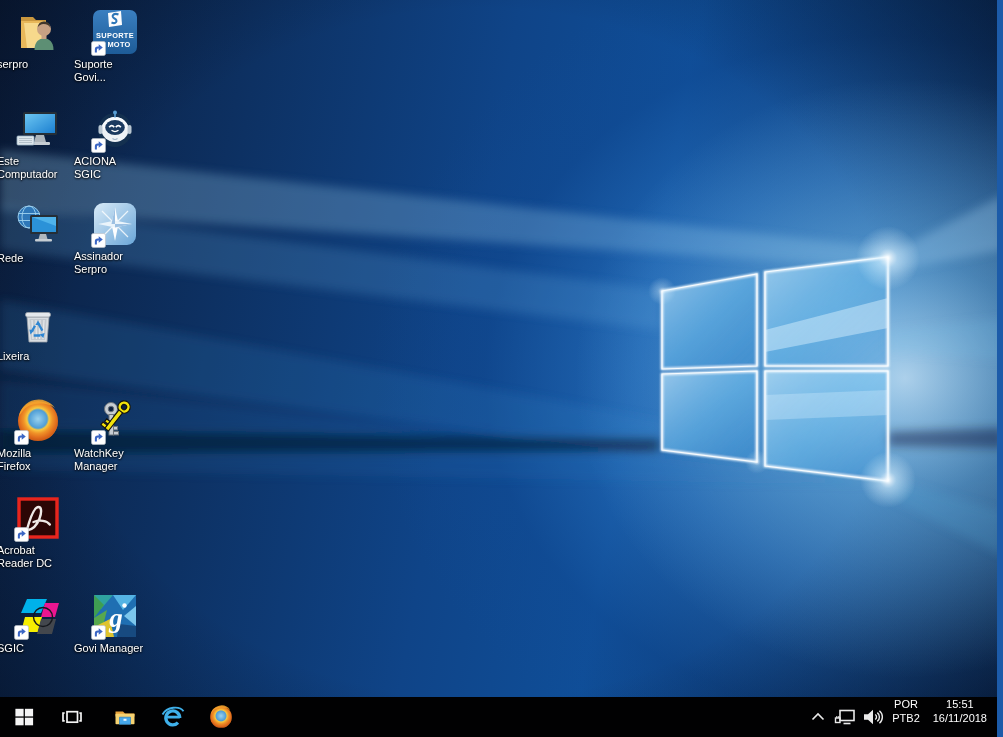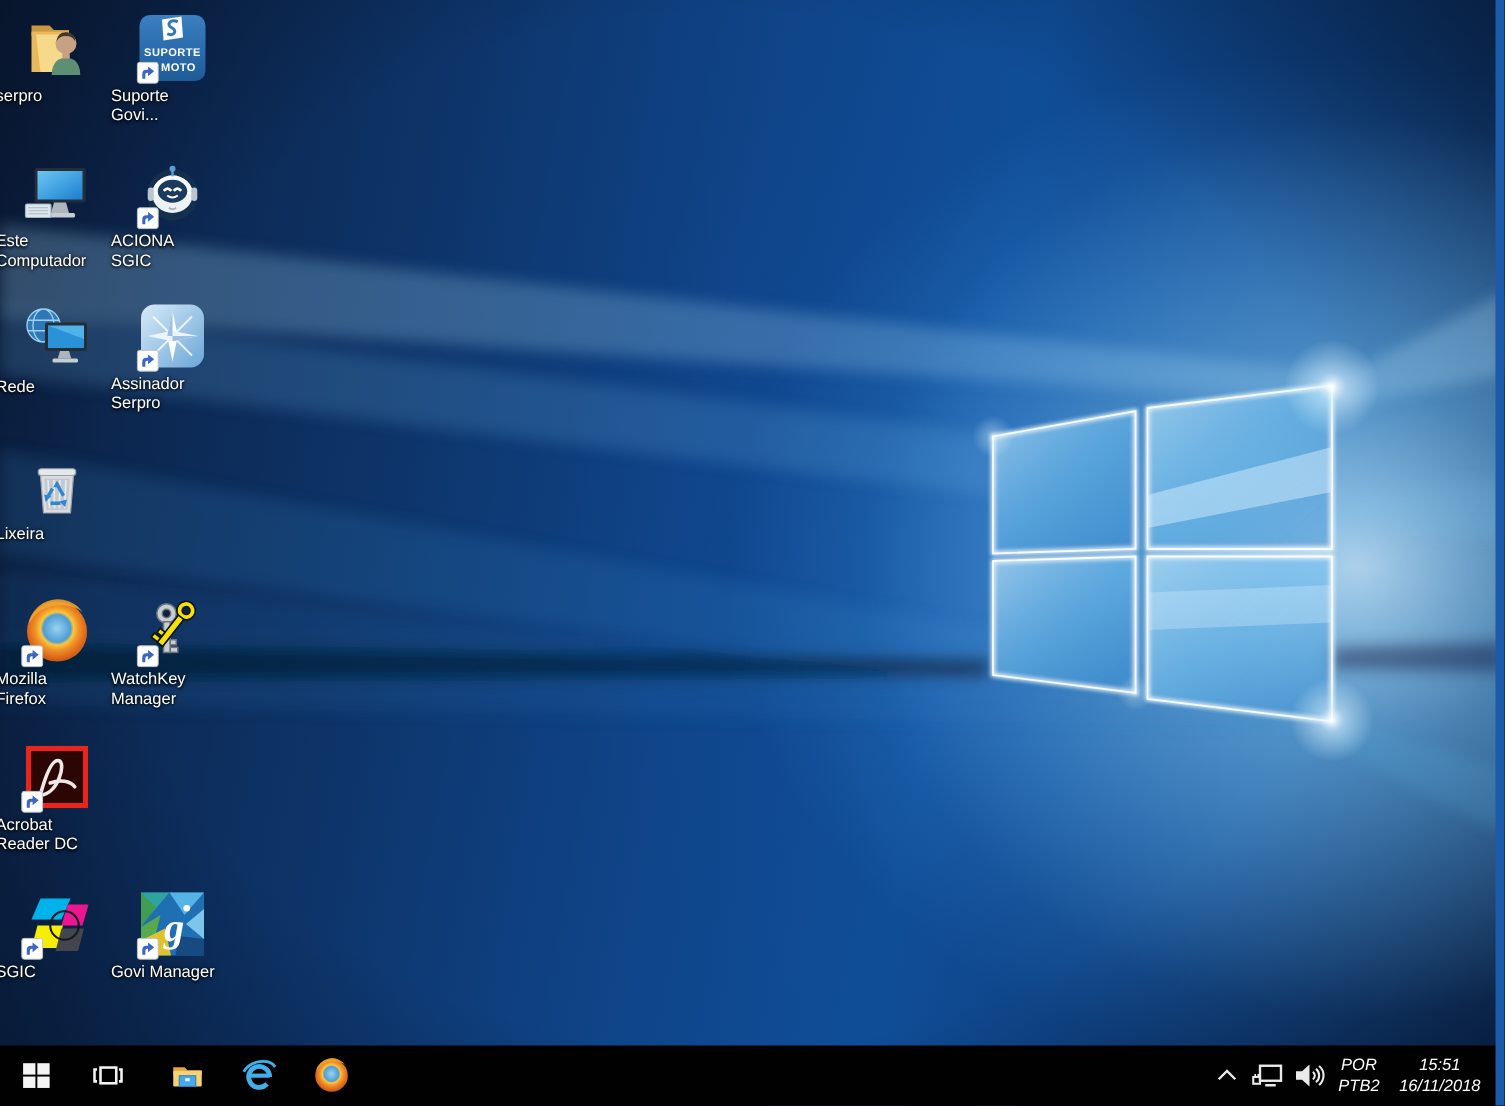--- a/index.html
+++ b/index.html
@@ -21,21 +21,21 @@
   .label{margin-top:2px;font-size:11px;line-height:13px;color:#fff;
     text-shadow:0 1px 2px rgba(0,0,0,.95),0 0 3px rgba(0,0,0,.85);}
   .label span{display:block;}
   
   .taskbar{position:absolute;left:0;bottom:0;width:1003px;height:40px;background:#010102;
     display:flex;align-items:center;z-index:20;}
   .tb-left{display:flex;height:100%;}
   .tb-btn{width:48px;height:40px;display:flex;align-items:center;justify-content:center;
     background:none;border:none;padding:0;}
   .tb-gap{width:5px;}
-  .tray{margin-left:auto;display:flex;align-items:center;height:100%;padding-right:10px;gap:1px;font-style:italic;}
+  .tray{margin-left:auto;display:flex;height:100%;padding-right:10px;gap:1px;}
   .tray-btn{background:none;border:none;width:26px;height:40px;display:flex;
     align-items:center;justify-content:center;padding:0;}
   .tray-text{color:#fff;font-size:11px;line-height:14px;text-align:center;
     padding:0 6px;white-space:nowrap;}
   .tray-text span{display:block;}
   
   .border-strip{position:absolute;right:0;top:0;width:6px;height:737px;background:#1c5ba9;z-index:40;}
 </style>
 </head>
 <body>

